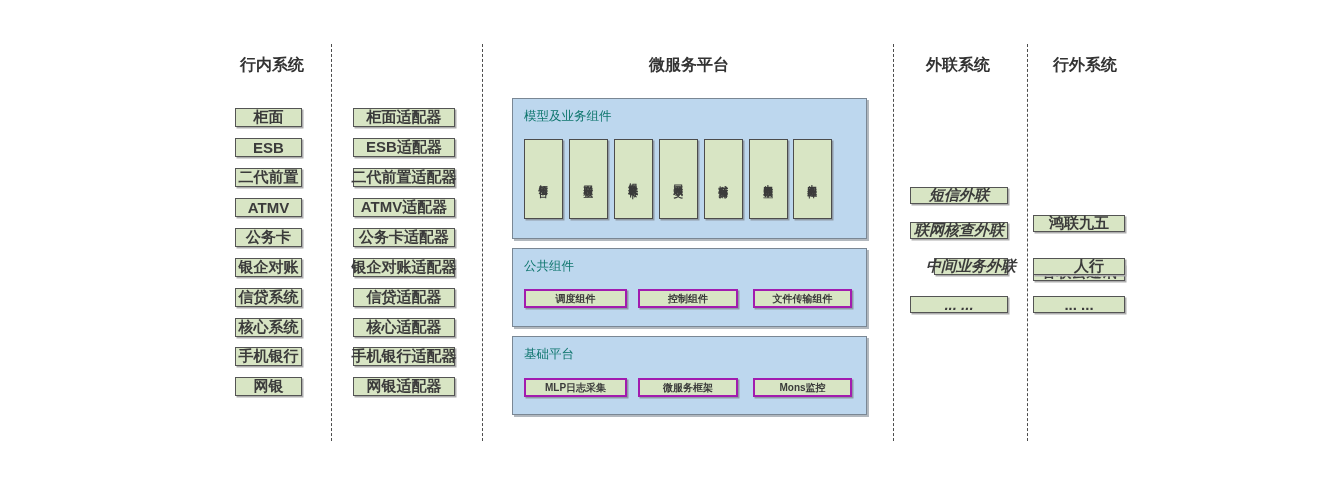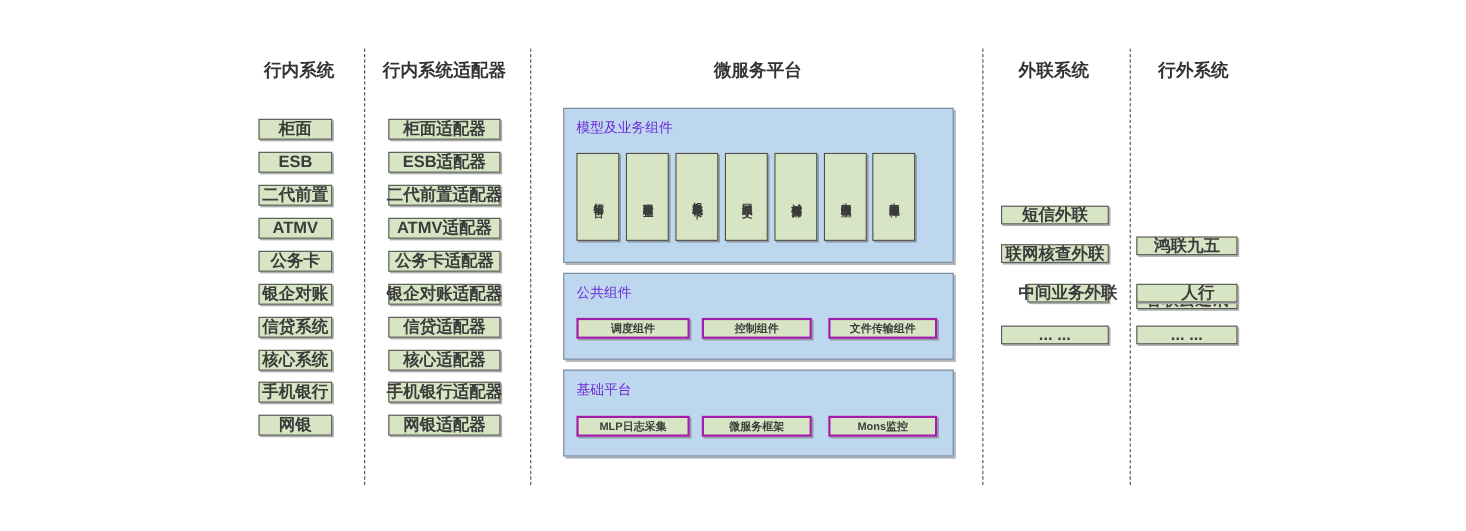--- a/index.html
+++ b/index.html
@@ -28,36 +28,36 @@
     position:absolute;left:0;right:0;height:17px;
     background:#d8e5c4;border:1px solid #545454;
     box-shadow:1.5px 1.5px 0 #adadad;
     display:flex;align-items:center;justify-content:center;
     font-size:15px;font-weight:bold;color:#3b3b3b;
     white-space:nowrap;
   }
   .column{position:absolute;top:0;height:483px;}
   .col1{left:235px;width:67px;}
   .col2{left:353px;width:102px;}
-  .col4{left:910px;width:98px;}
+  .col4{left:910px;width:98px;font-style:italic;}
   .col5{left:1033px;width:92px;}
   .row0{top:108px}.row1{top:138px}.row2{top:168px}.row3{top:198px}.row4{top:228px}
   .row5{top:258px}.row6{top:288px}.row7{top:318px}.row8{top:347px}.row9{top:377px}
   .srow0{top:187px}.srow1{top:222px}.srow2{top:258px}.srow3{top:296px}
   .panel{
     position:absolute;left:512px;width:353px;
     background:#bdd7ee;border:1px solid #7a8794;
     box-shadow:2px 2px 0 #b2b8be;
   }
   .panel1{top:98px;height:139px;}
   .panel2{top:248px;height:77px;}
   .panel3{top:336px;height:77px;}
   .panel-label{
     position:absolute;left:11px;top:9px;
-    font-size:12.5px;color:#6d28d9;white-space:nowrap;
+    font-size:12.5px;color:#0f766e;white-space:nowrap;
   }
   .vbox{
     position:absolute;top:40px;width:37px;height:78px;
     background:#d8e5c4;border:1px solid #4c4c4c;
     box-shadow:1.5px 1.5px 0 #8f9aa5;
     display:flex;align-items:center;justify-content:center;
     writing-mode:vertical-rl;text-orientation:upright;
     font-size:9.5px;font-weight:bold;color:#3b3b3b;
     letter-spacing:1px;line-height:1;
   }
@@ -72,21 +72,20 @@
   }
   .b0{left:11px;width:99px}.b1{left:125px;width:96px}.b2{left:240px;width:95px}
   .panel3 .hbtn{top:41px;}
 </style>
 </head>
 <body>
 
 <div class="canvas">
 
   <div class="col-header" style="left:222px;width:100px;">行内系统</div>
-  <div class="col-header" style="left:334px;width:140px;">行内系统适配器</div>
   <div class="col-header" style="left:589px;width:200px;">微服务平台</div>
   <div class="col-header" style="left:908px;width:100px;">外联系统</div>
   <div class="col-header" style="left:1035px;width:100px;">行外系统</div>
 
   <div class="vline" style="left:331px;"></div>
   <div class="vline" style="left:482px;"></div>
   <div class="vline" style="left:893px;"></div>
   <div class="vline" style="left:1027px;"></div>
 
   <div class="column col1">

